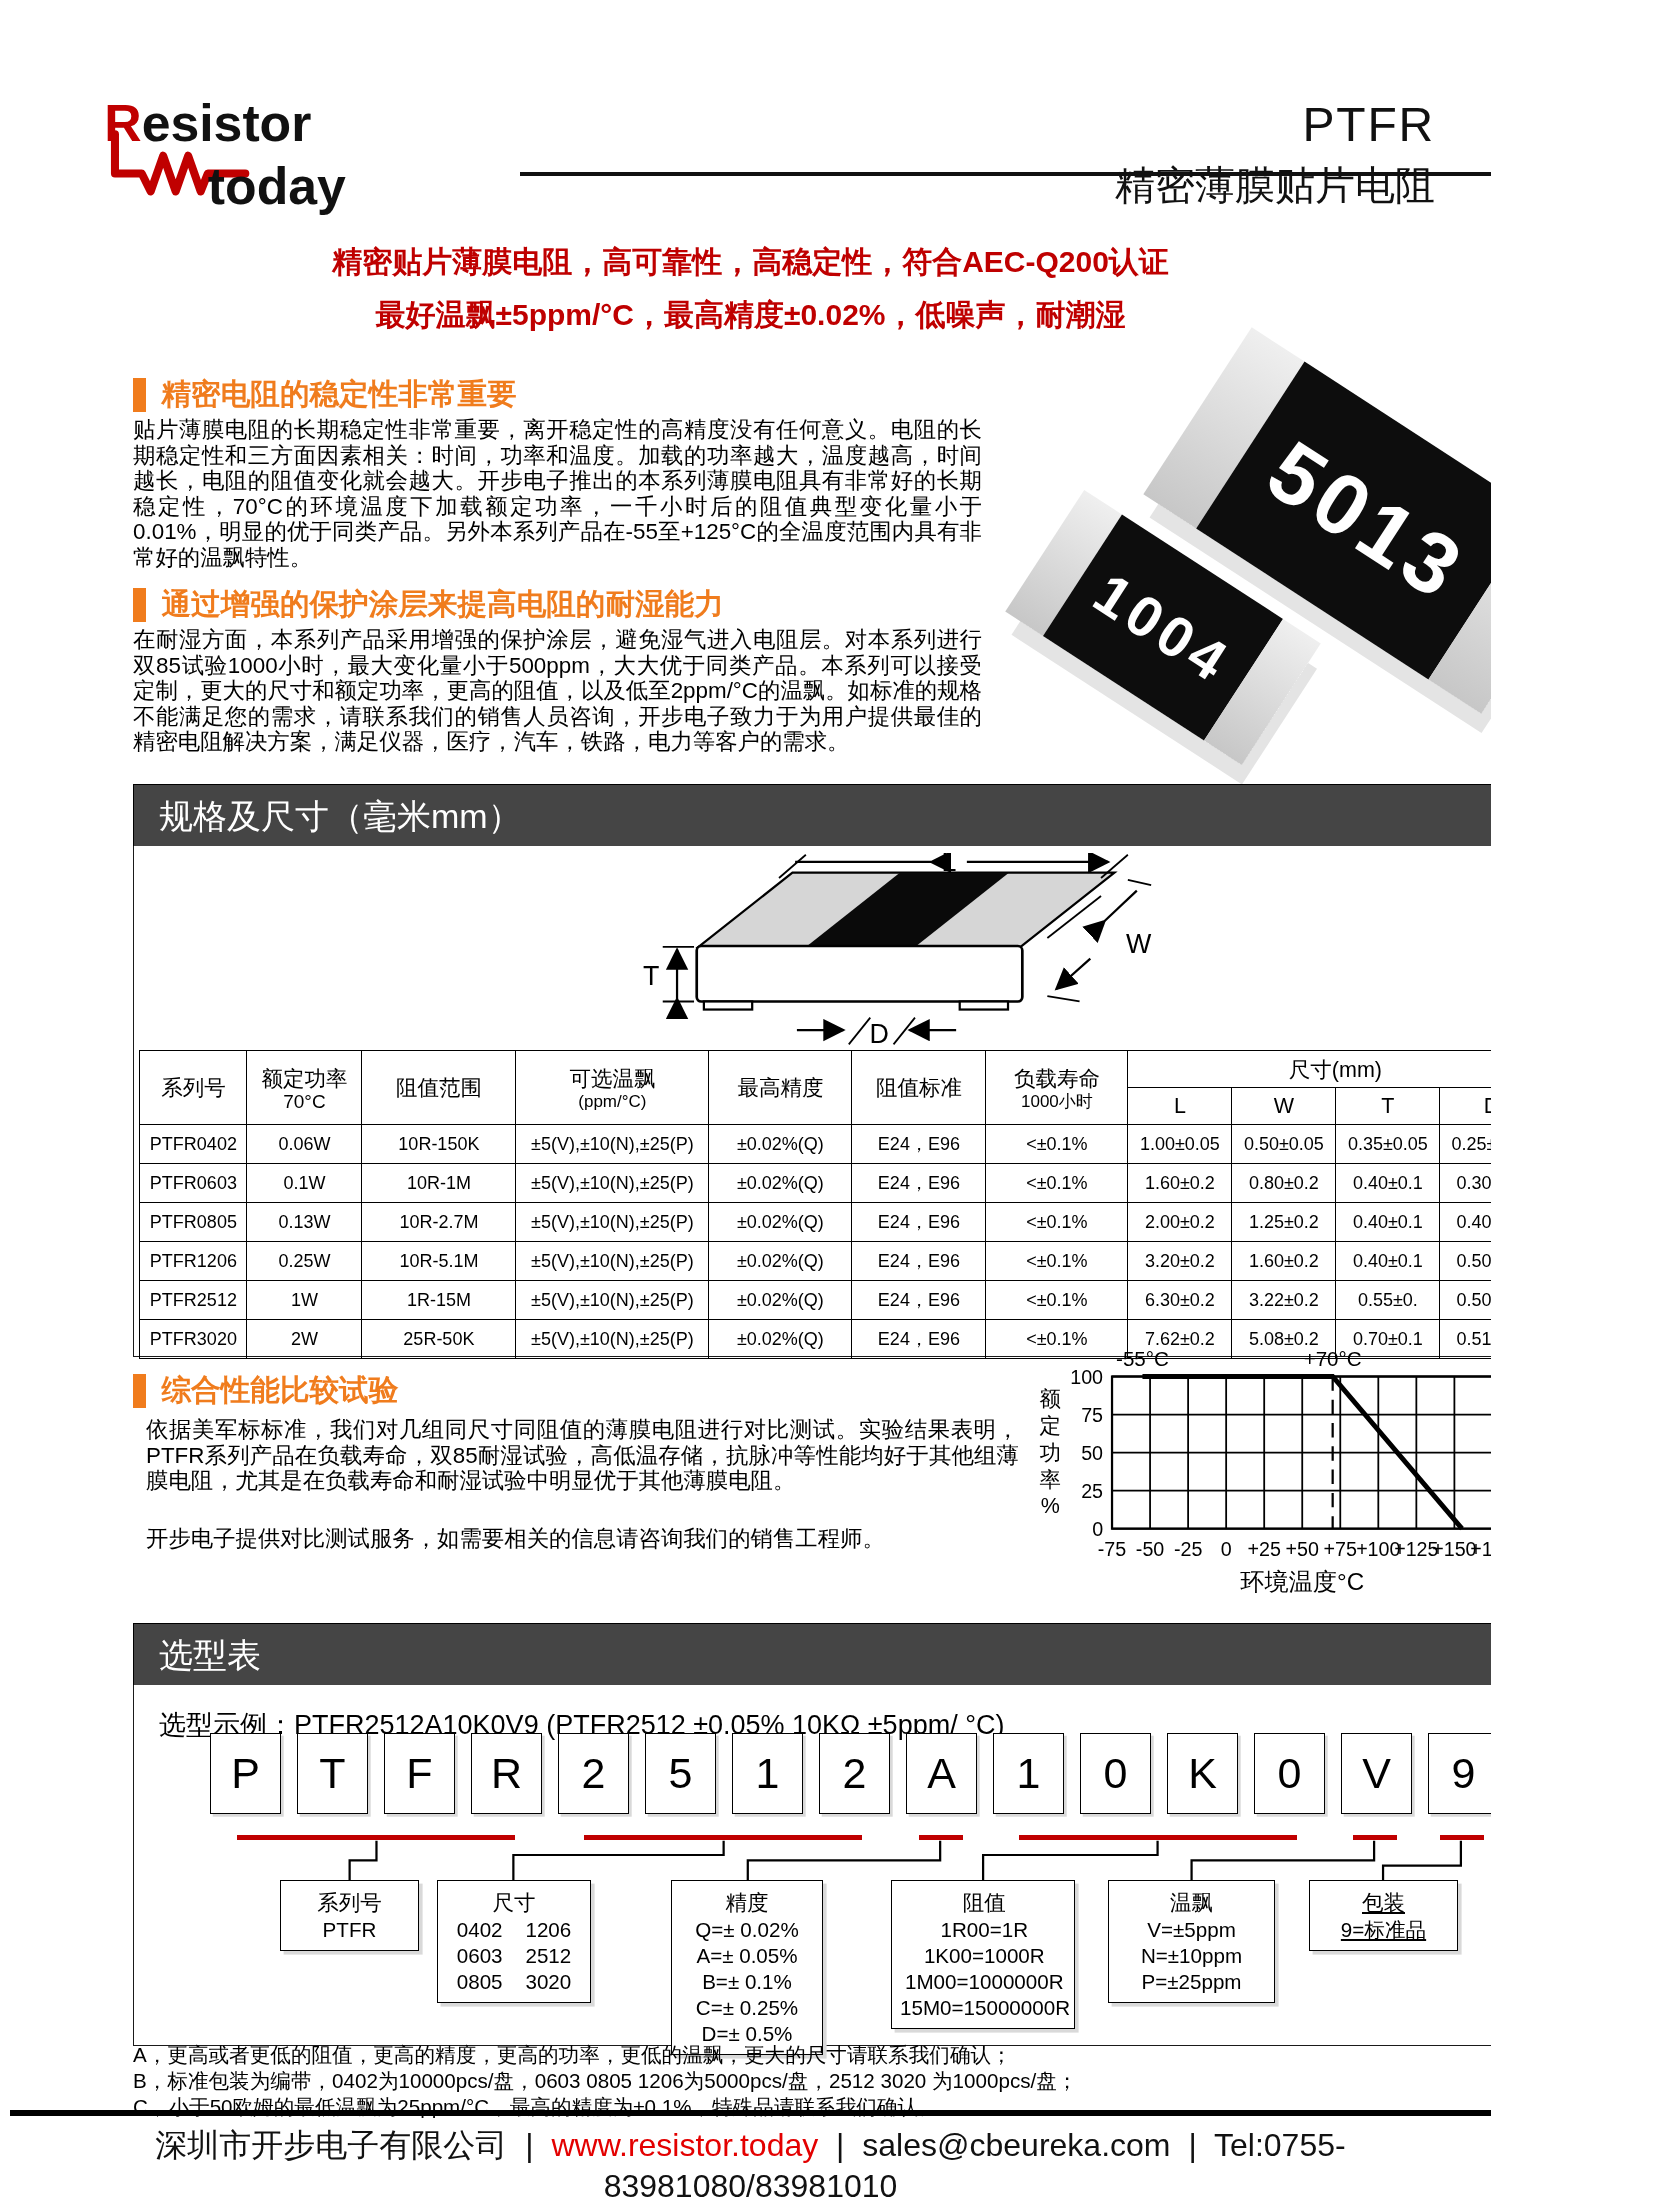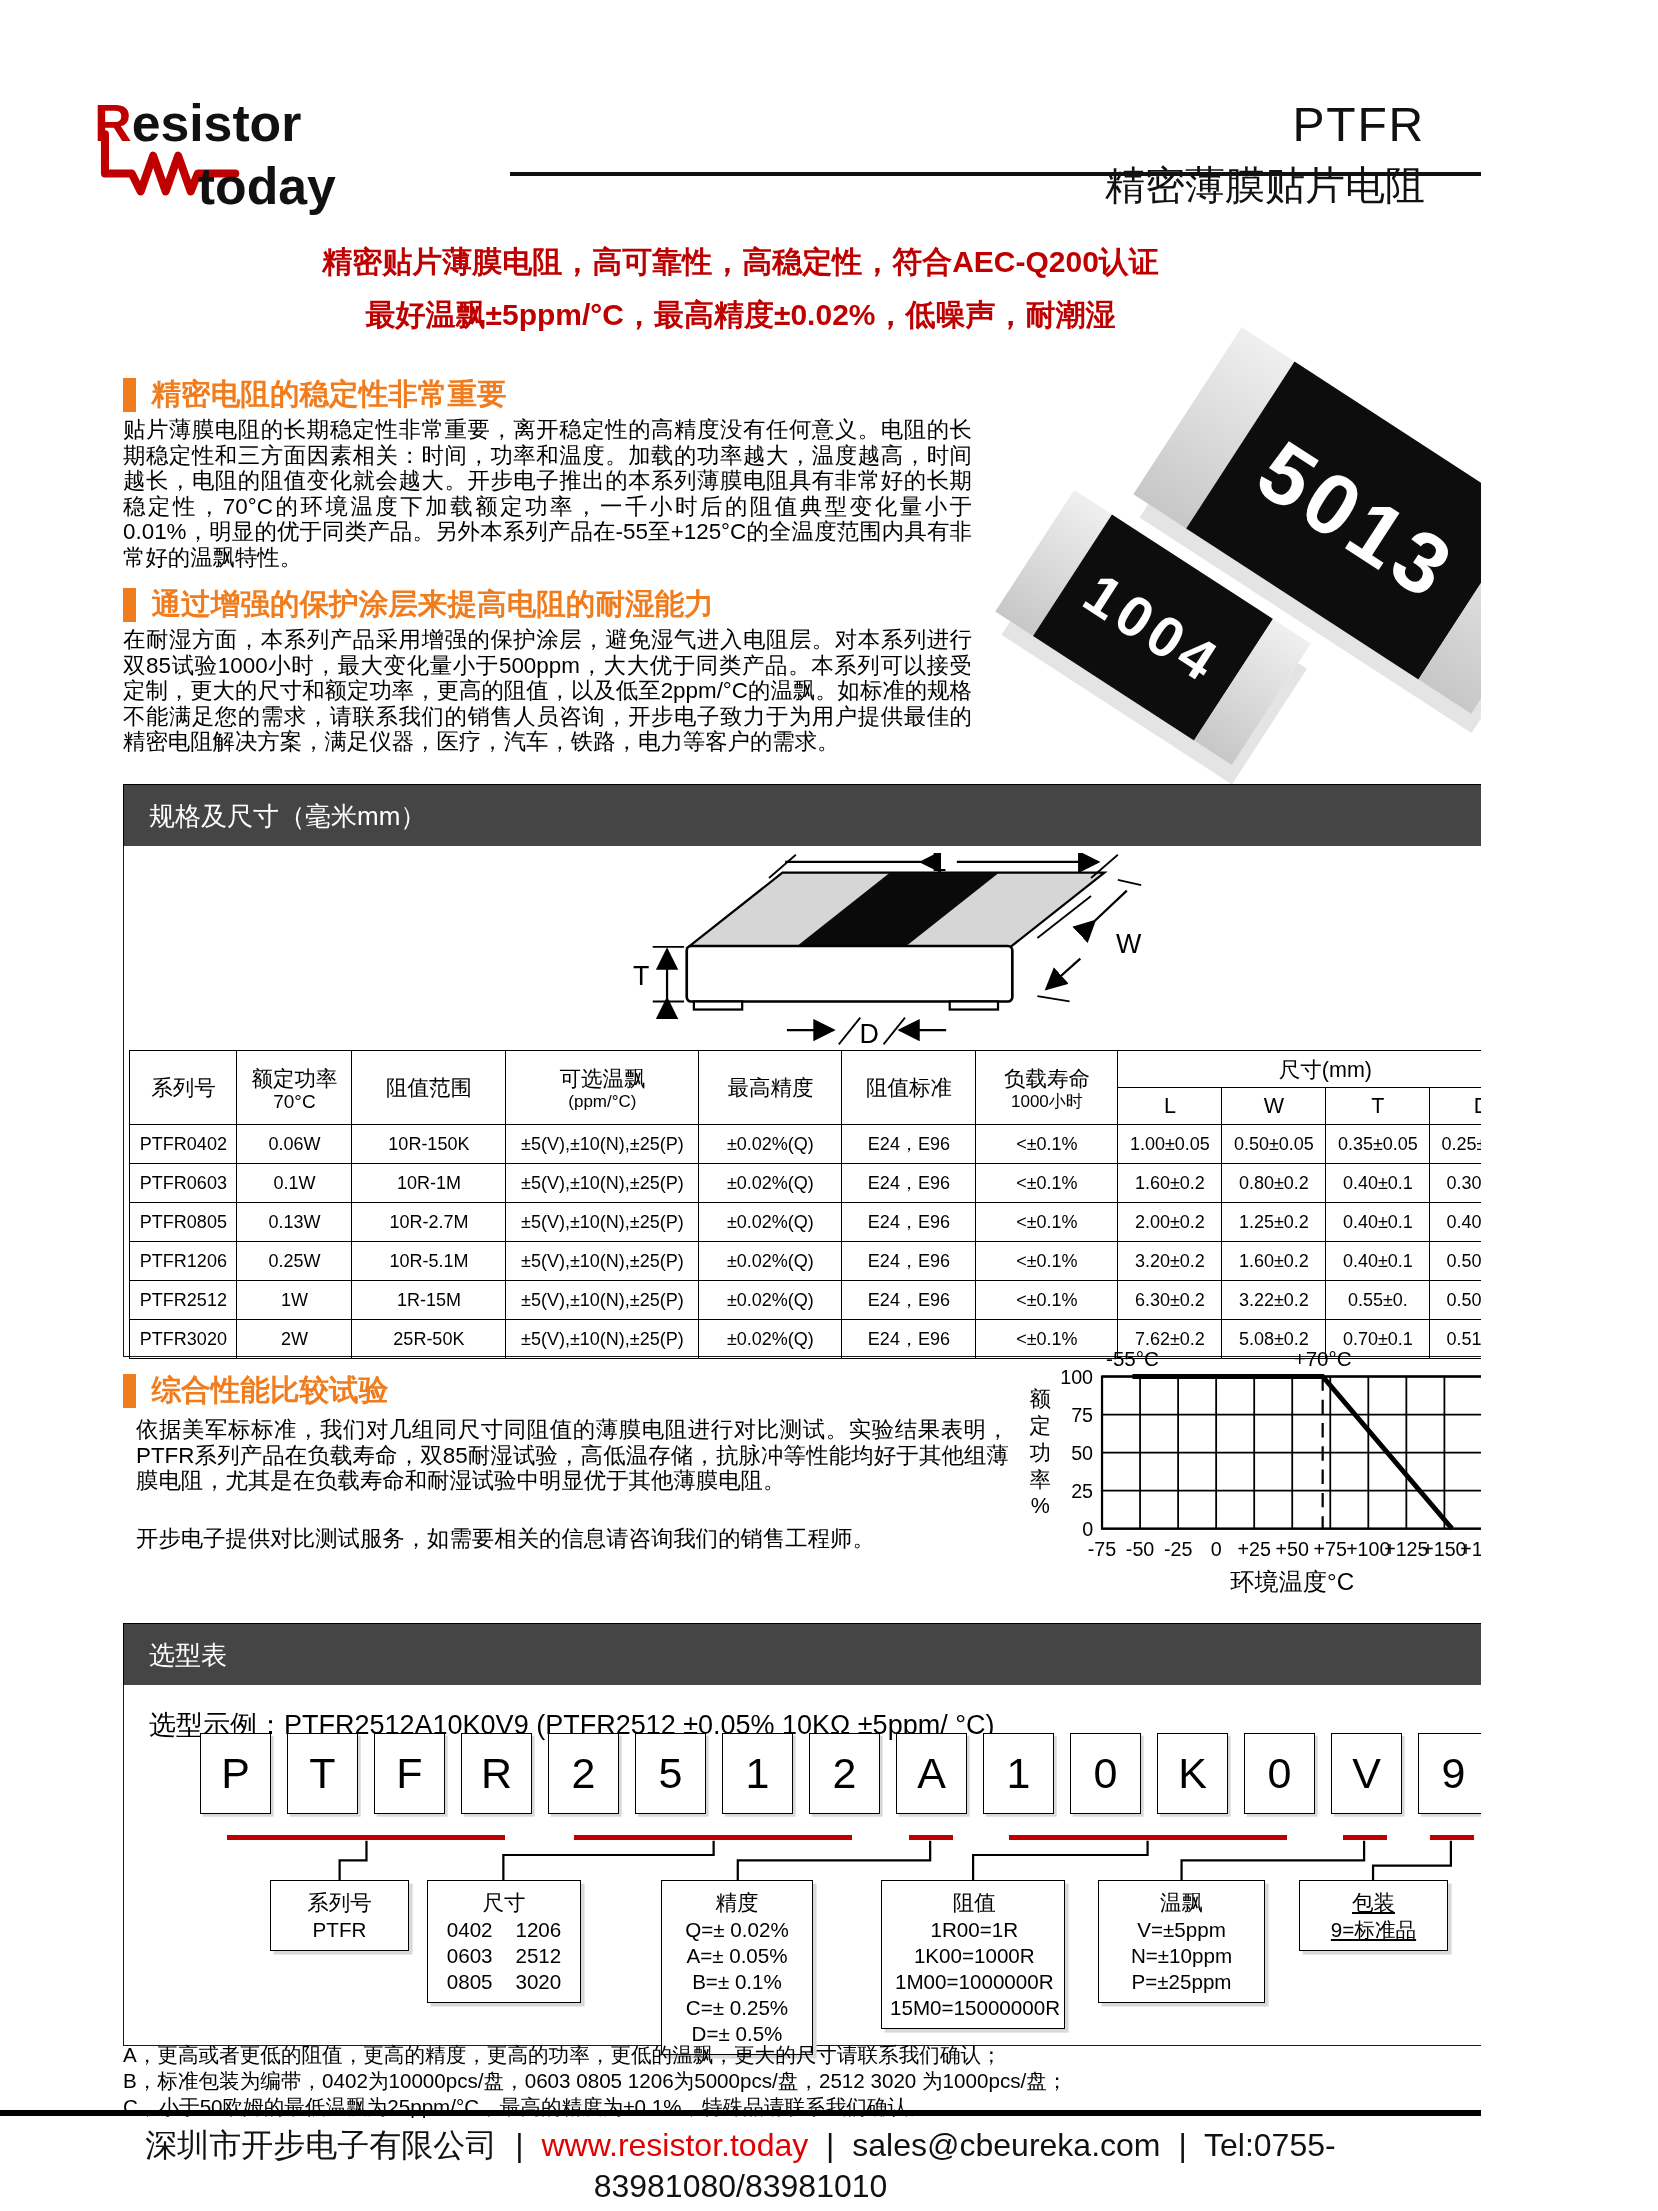--- a/index.html
+++ b/index.html
@@ -1,17 +1,17 @@
 <!DOCTYPE html>
 <html style="font-size:14.3px"><head>
 <meta charset="utf-8">
 <style>
   html,body{margin:0;padding:0;background:#fff;}
   #page{position:relative;width:1481px;height:2211px;background:#fff;overflow:hidden;
-        font-family:"Liberation Sans","DejaVu Sans",sans-serif;color:#000;}
+        font-family:"Liberation Sans","DejaVu Sans",sans-serif;color:#000;margin-left:10px;}
   .abs{position:absolute;}
 
   
   #header-line{left:510px;top:172px;width:1093px;height:3.6px;background:#111;}
   #product-code{right:56px;top:97px;font-size:48px;letter-spacing:1.8px;color:#111;}
   #product-subtitle{right:56px;top:158px;font-size:40px;color:#111;}
 
   
   #main-title{left:0;top:235px;width:100%;text-align:center;color:#bf0000;
               font-weight:bold;font-size:30px;line-height:53px;}
@@ -23,21 +23,21 @@
 
   .para{font-size:22.4px;line-height:25.5px;text-align:justify;color:#000;}
 
   
   .chip{display:flex;transform:rotate(33deg);box-shadow:14.3px 19.7px 0 -3.6px #e4e4e4;}
   .chip .cap{background:linear-gradient(#efefef,#c7c7c7);flex:none;}
   .chip .body{flex:1;background:#0d0d0d;display:flex;align-items:center;justify-content:center;}
   .chip .num{color:#fff;font-weight:bold;letter-spacing:5.4px;}
 
   
-  .dark-bar{background:#454545;color:#fff;font-size:26px;line-height:63px;
+  .dark-bar{background:#454545;color:#fff;font-size:34px;line-height:63px;
             padding-left:25px;border:1.8px solid #000;box-sizing:border-box;}
 
   .frame{border:1.8px solid #1a1a1a;border-top:none;box-sizing:border-box;background:#fff;}
 
   
   #spec-table{border-collapse:collapse;table-layout:fixed;width:1402px;}
   #spec-table th,#spec-table td{border:1.8px solid #000;text-align:center;
       font-weight:normal;padding:0;overflow:hidden;}
   #spec-table th{font-size:21.5px;height:36px;color:#000;}
   #spec-table td{font-size:18px;height:38px;}

